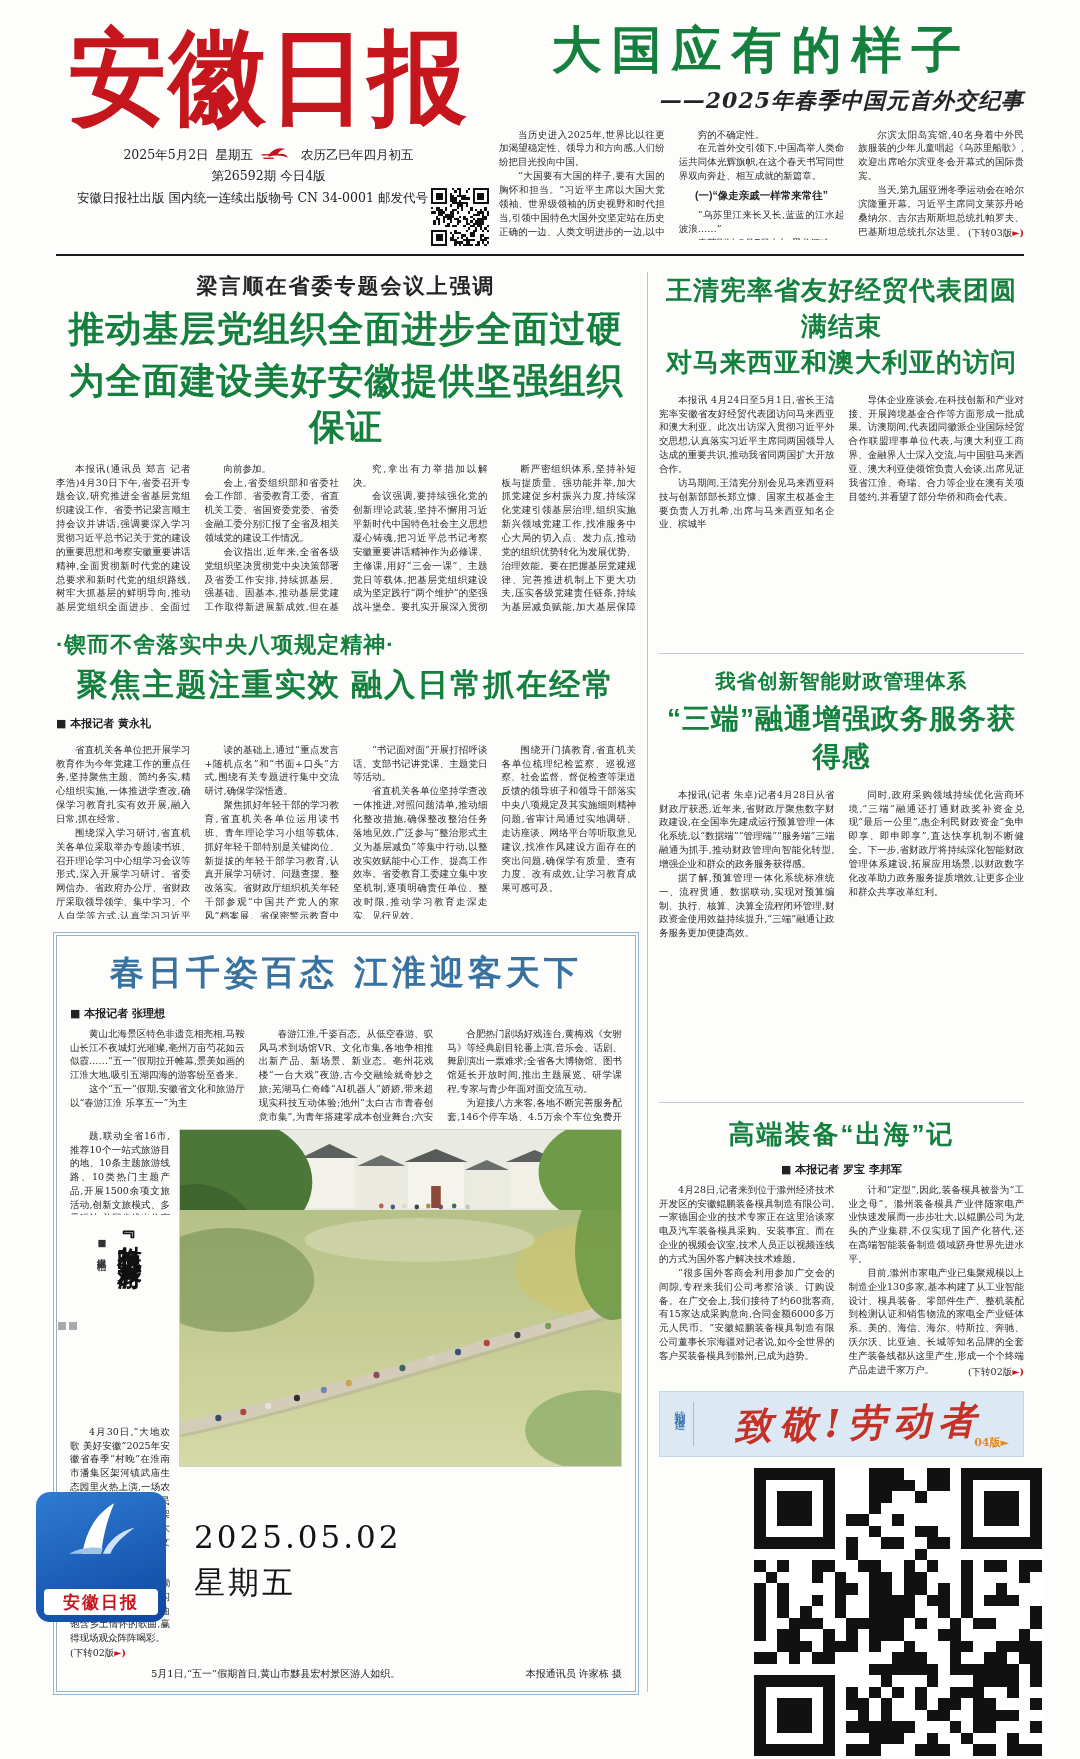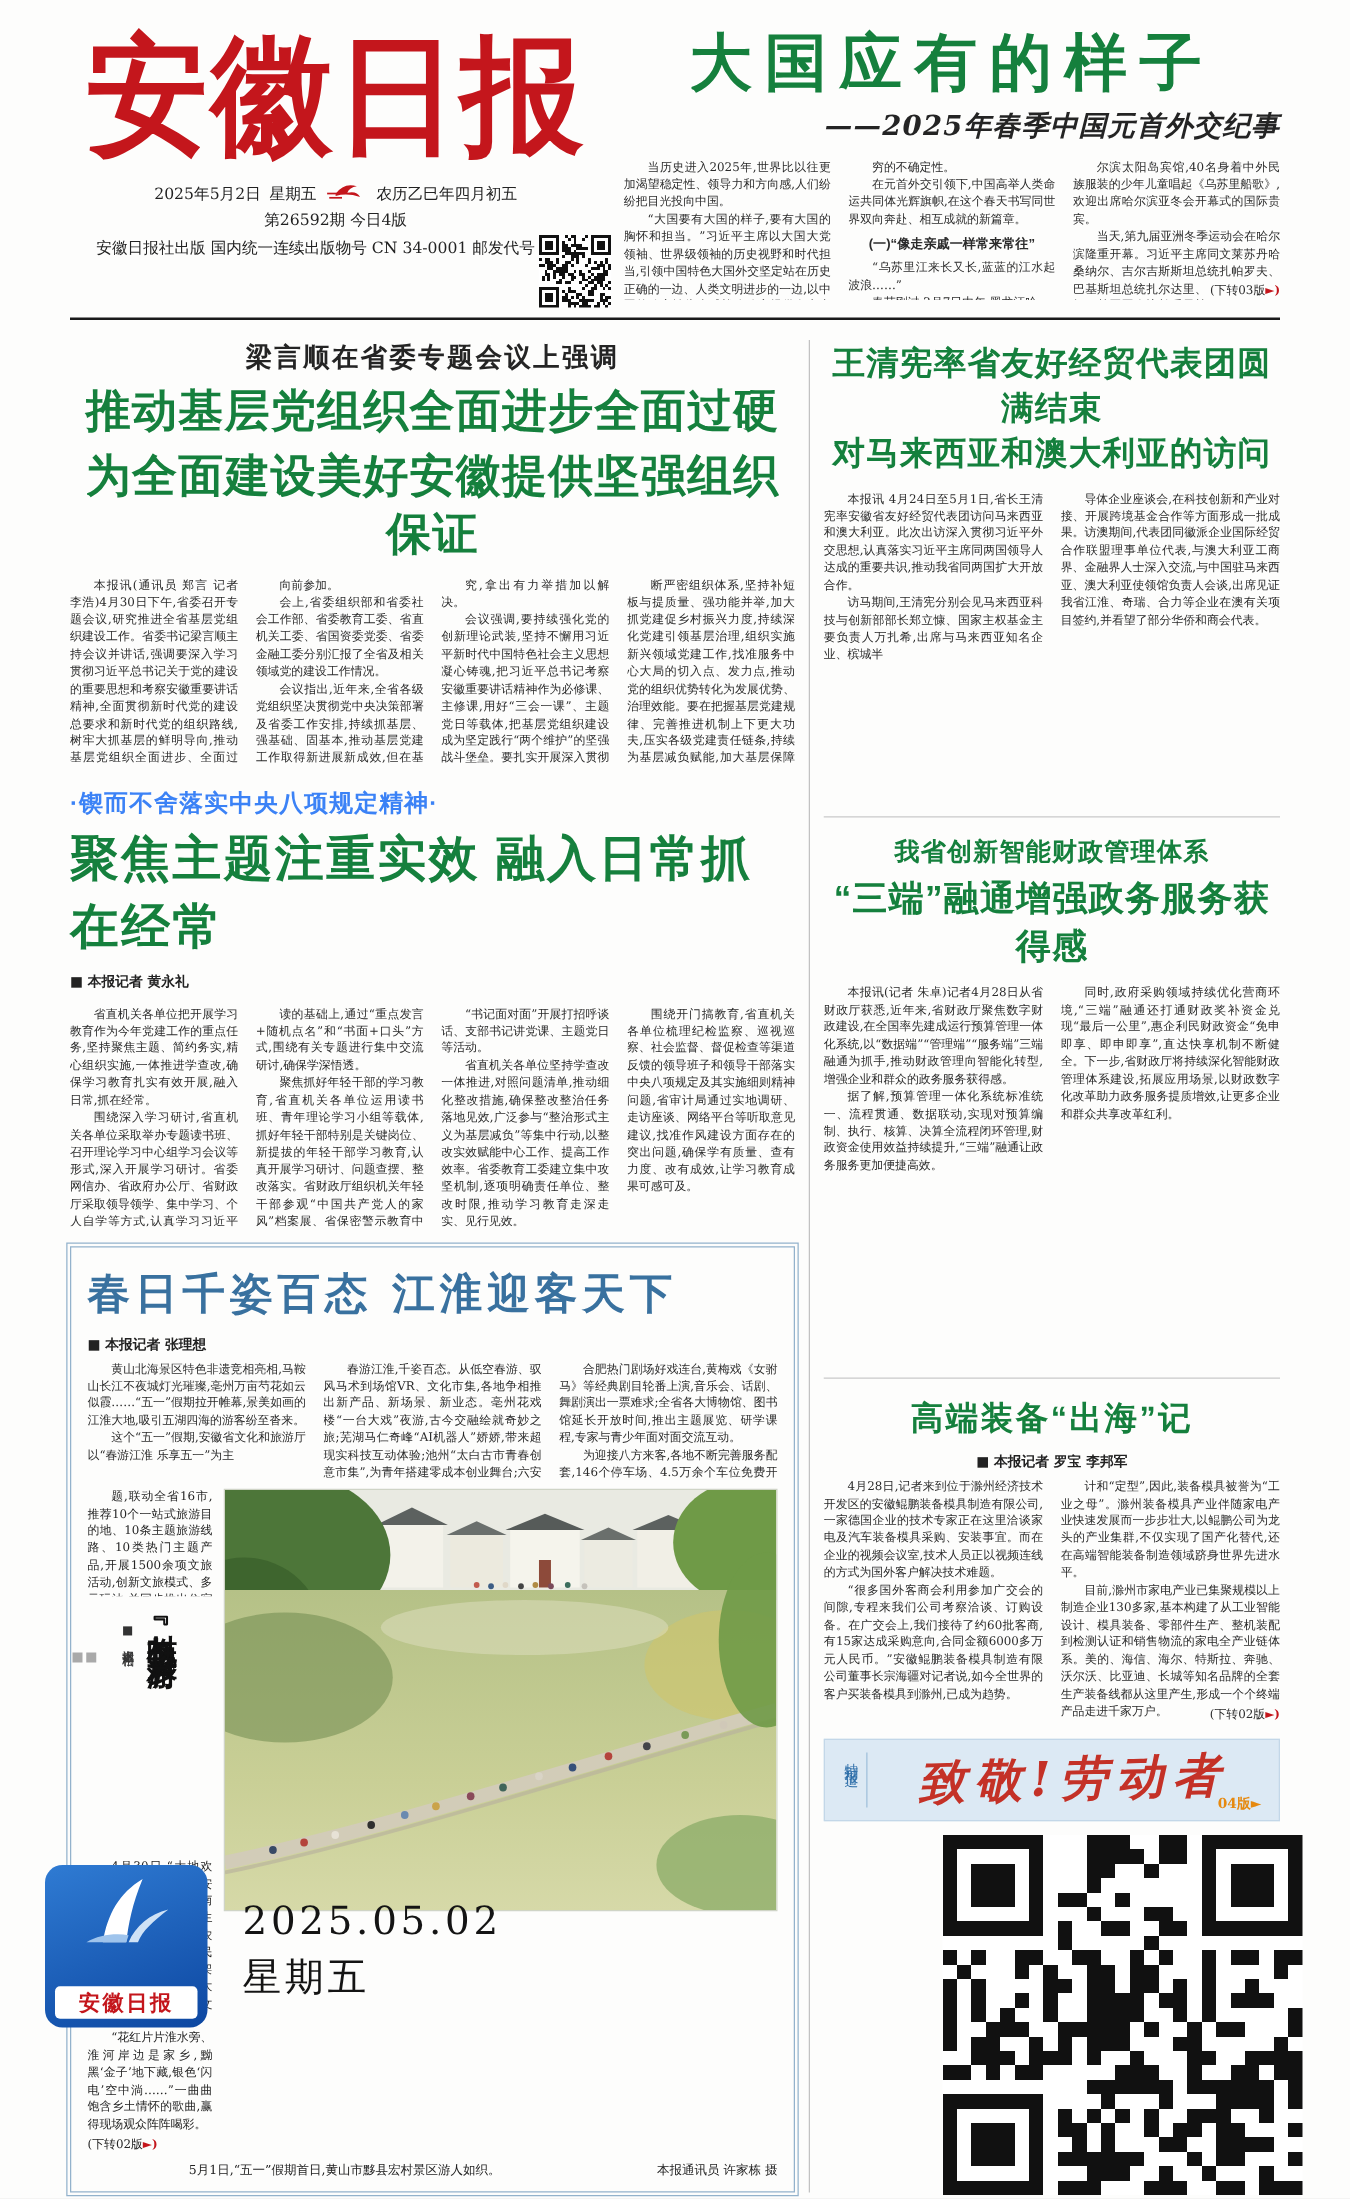--- a/index.html
+++ b/index.html
@@ -29,29 +29,29 @@
   .jump b{color:#c4161c;}
   .rule{border-top:2px solid #1a1a1a;margin:14px 0 0;}
   
   .main-grid{display:flex;gap:11px;margin-top:16px;}
   .left-sec{width:580px;flex:0 0 auto;}
   .vdiv{width:1px;background:#c2c2c2;flex:0 0 auto;}
   .right-sec{flex:1;min-width:0;}
   .kicker{text-align:center;font-size:21px;font-weight:700;letter-spacing:2px;}
   .main-h1{text-align:center;font-size:36px;letter-spacing:1px;line-height:1.28;margin-top:6px;}
   .main-body{height:150px;margin-top:12px;}
-  .red-kicker{color:#3b82f6;font-family:"Liberation Sans",sans-serif;font-weight:900;
-    font-size:19px;margin:18px 0 4px;letter-spacing:1px;}
-  .camp-h{ font-size:39px;letter-spacing:2px;margin-top:4px;}
+  .red-kicker{color:#15803d;font-family:"Liberation Sans",sans-serif;font-weight:900;
+    font-size:22px;margin:18px 0 4px;letter-spacing:1px;}
+  .camp-h{ text-align:center;font-size:31px;letter-spacing:2px;margin-top:4px;}
   .byline{font-size:11px;font-weight:700;margin:10px 0 6px;color:#222;}
   .camp-body{height:176px;}
   
   .feature{margin-top:16px;border:1px solid #93b2cc;outline:1px solid #93b2cc;outline-offset:2px;
     padding:14px 13px 10px;position:relative;background:#fdfdfc;}
-  .feat-title{text-align:left;color:#39719f;font-size:34px;font-weight:900;letter-spacing:4px;
+  .feat-title{text-align:center;color:#39719f;font-size:34px;font-weight:900;letter-spacing:4px;
     font-family:"DejaVu Serif","Liberation Serif",serif;}
   .feat-cols{height:94px;margin-top:4px;}
   .feat-low{display:flex;gap:9px;margin-top:8px;}
   .narrow{width:100px;flex:0 0 auto;display:flex;flex-direction:column;}
   .narrow .txt{font-size:9.5px;line-height:1.45;text-align:justify;overflow:hidden;}
   .vt-row{display:flex;justify-content:center;gap:6px;height:196px;margin:8px 0 6px;flex:0 0 auto;}
   .vt-title{writing-mode:vertical-rl;font-size:24px;font-weight:900;letter-spacing:3px;
     font-family:"DejaVu Serif",serif;color:#111;}
   .vt-byline{writing-mode:vertical-rl;font-size:9.5px;color:#333;padding-top:14px;}
   .photo{flex:1;height:336px;border:1px solid #cfd4c6;overflow:hidden;}

